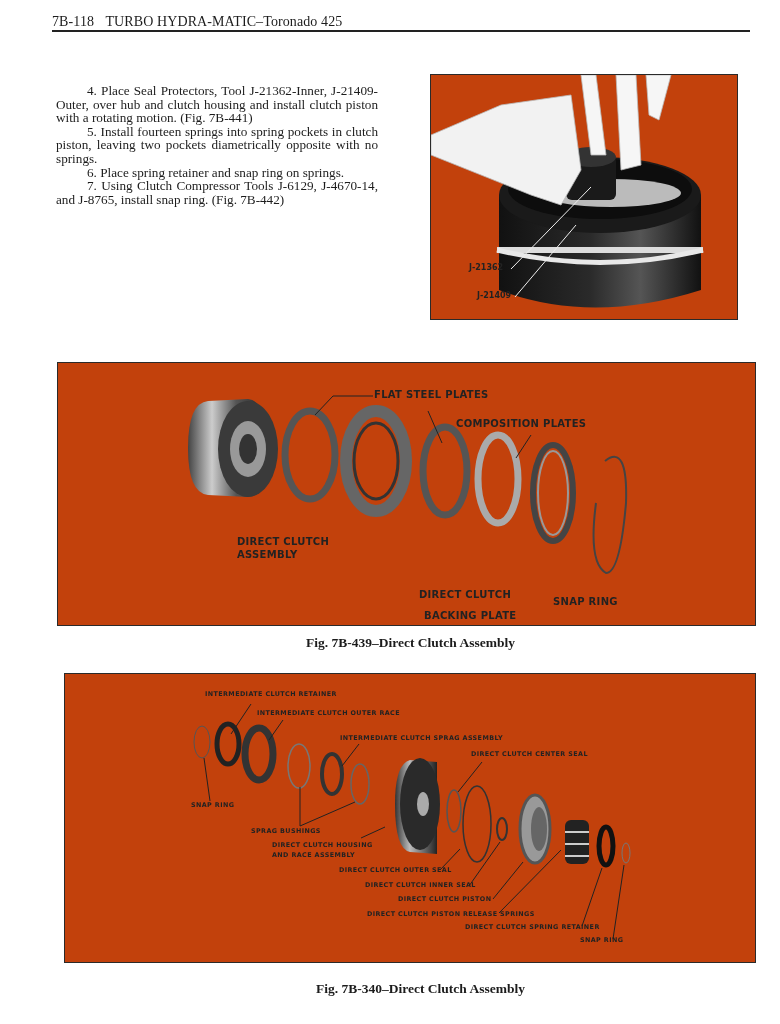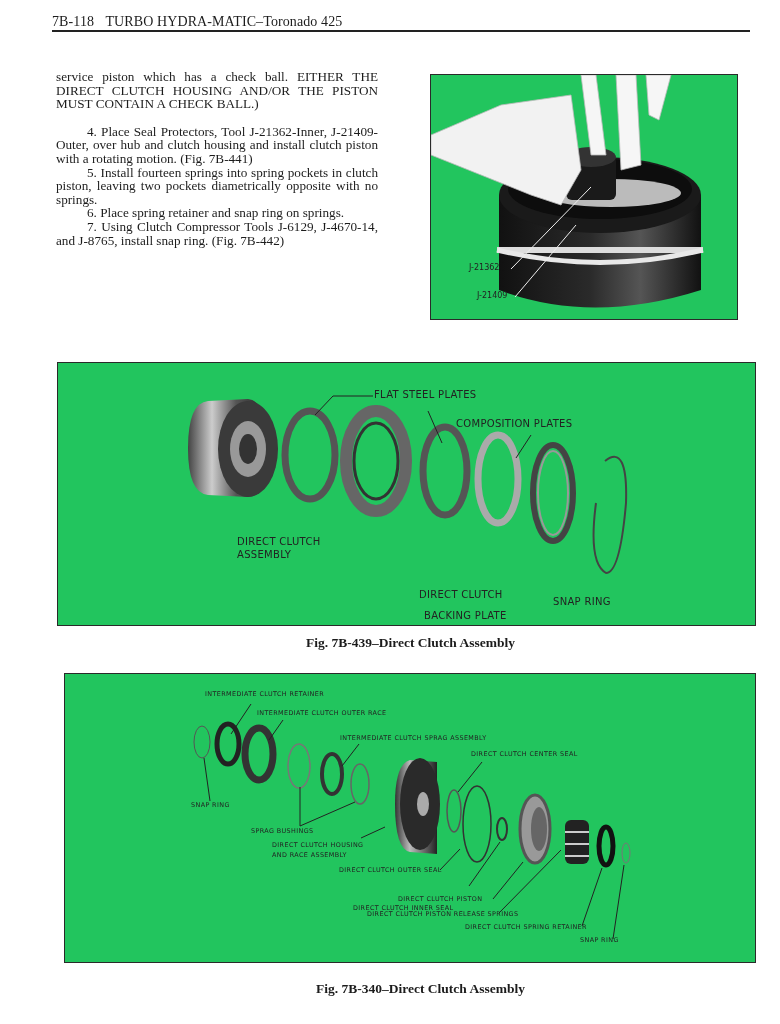--- a/index.html
+++ b/index.html
@@ -5,38 +5,37 @@
   html, body { margin: 0; padding: 0; background: #ffffff; }
   body { width: 780px; height: 1024px; position: relative; overflow: hidden; color: #1c1c1c; font-family: "Liberation Serif", "DejaVu Serif", serif; }
   .abs { position: absolute; }
   .header { left: 52px; top: 14px; font-size: 14px; letter-spacing: 0.1px; white-space: nowrap; }
   .header .pg { margin-right: 8px; }
   .rule { left: 52px; top: 30px; width: 698px; height: 2px; background: #222; }
   .body-col { left: 56px; top: 70px; width: 322px; font-size: 13.2px; line-height: 13.6px; text-align: justify; }
   .body-col p { margin: 0; }
   .body-col .indent { text-indent: 31px; }
   .body-col .gap { height: 14px; }
-  .frame { border: 1.5px solid #2a2a2a; background: #22c55e; }
+  .frame { border: 1.5px solid #2a2a2a; background: #c2410c; font-weight: bold; }
   .caption { font-weight: bold; font-size: 13.5px; white-space: nowrap; }
   .lbl { font-family: "DejaVu Sans", sans-serif; font-size: 10px; color: #222; white-space: nowrap; letter-spacing: 0.3px; }
   .lbl2 { font-family: "DejaVu Sans", sans-serif; font-size: 6.4px; color: #222; white-space: nowrap; letter-spacing: 0.4px; }
   .lbl3 { font-family: "DejaVu Sans", sans-serif; font-size: 8px; color: #222; white-space: nowrap; }
   svg { position: absolute; left: 0; top: 0; }
 </style>
 </head>
 <body>
 
 <div class="abs header">
   <span class="pg">7B-118</span>
   <span>TURBO HYDRA-MATIC–Toronado 425</span>
 </div>
 <div class="abs rule"></div>
 
 <div class="abs body-col">
-  <p>service piston which has a check ball. EITHER THE DIRECT CLUTCH HOUSING AND/OR THE PISTON MUST CONTAIN A CHECK BALL.)</p>
   <div class="gap"></div>
   <p class="indent">4. Place Seal Protectors, Tool J-21362-Inner, J-21409-Outer, over hub and clutch housing and install clutch piston with a rotating motion. (Fig. 7B-441)</p>
   <p class="indent">5. Install fourteen springs into spring pockets in clutch piston, leaving two pockets diametrically opposite with no springs.</p>
   <p class="indent">6. Place spring retainer and snap ring on springs.</p>
   <p class="indent">7. Using Clutch Compressor Tools J-6129, J-4670-14, and J-8765, install snap ring. (Fig. 7B-442)</p>
   <div class="gap"></div>
 </div>
 
 <div class="abs frame" style="left:430px; top:74px; width:306px; height:244px; overflow:hidden;">
   <svg width="306" height="244" viewBox="0 0 306 244">
@@ -163,19 +162,19 @@
   </svg>
   <div class="abs lbl2" style="left:140px; top:16px;">INTERMEDIATE CLUTCH RETAINER</div>
   <div class="abs lbl2" style="left:192px; top:35px;">INTERMEDIATE CLUTCH OUTER RACE</div>
   <div class="abs lbl2" style="left:275px; top:60px;">INTERMEDIATE CLUTCH SPRAG ASSEMBLY</div>
   <div class="abs lbl2" style="left:406px; top:76px;text-align:right;">DIRECT CLUTCH CENTER SEAL</div>
   <div class="abs lbl2" style="left:126px; top:127px;">SNAP RING</div>
   <div class="abs lbl2" style="left:186px; top:153px;">SPRAG BUSHINGS</div>
   <div class="abs lbl2" style="left:207px; top:167px;">DIRECT CLUTCH HOUSING</div>
   <div class="abs lbl2" style="left:207px; top:177px;">AND RACE ASSEMBLY</div>
   <div class="abs lbl2" style="left:274px; top:192px;">DIRECT CLUTCH OUTER SEAL</div>
-  <div class="abs lbl2" style="left:288px; top:207px;margin-top:23px;">DIRECT CLUTCH INNER SEAL</div>
+  <div class="abs lbl2" style="left:300px; top:207px;">DIRECT CLUTCH INNER SEAL</div>
   <div class="abs lbl2" style="left:333px; top:221px;">DIRECT CLUTCH PISTON</div>
   <div class="abs lbl2" style="left:302px; top:236px;">DIRECT CLUTCH PISTON RELEASE SPRINGS</div>
   <div class="abs lbl2" style="left:400px; top:249px;">DIRECT CLUTCH SPRING RETAINER</div>
   <div class="abs lbl2" style="left:515px; top:262px;">SNAP RING</div>
 </div>
 <div class="abs caption" style="left:316px; top:981px;">Fig. 7B-340–Direct Clutch Assembly</div>
 
 </body></html>

